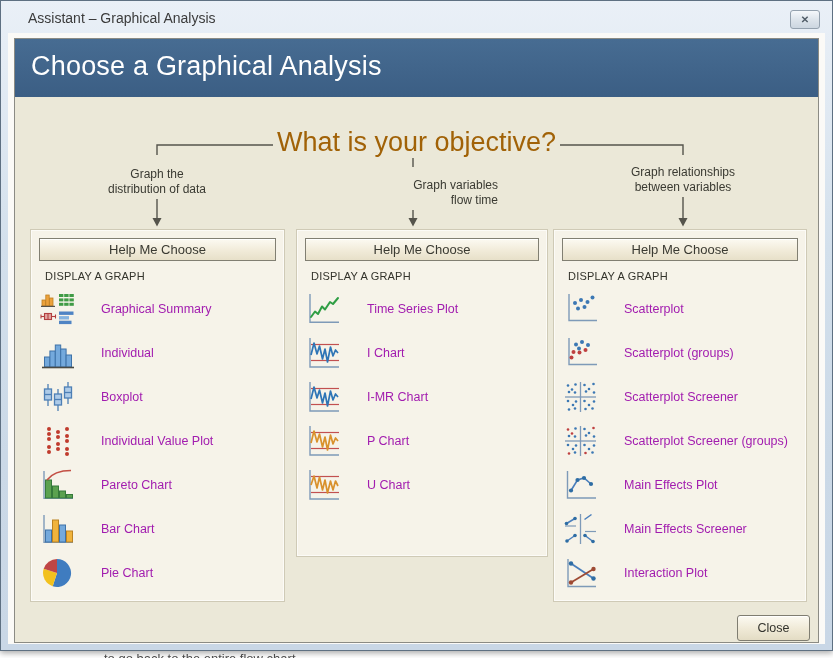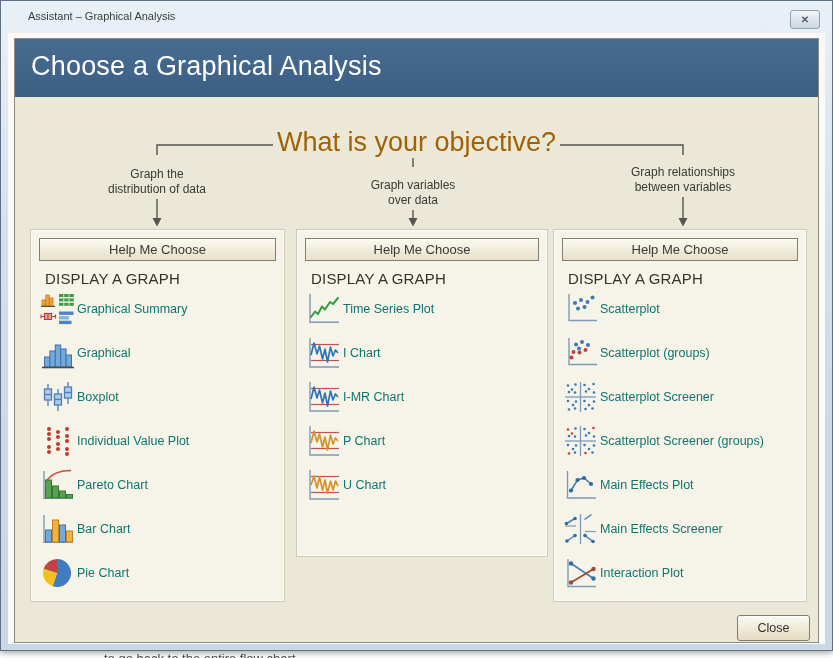--- a/index.html
+++ b/index.html
@@ -7,59 +7,59 @@
 
   
   .doc-behind{position:absolute;inset:0;background:#ffffff;}
   .doc-text{position:absolute;left:104px;top:651px;font-size:13px;color:#4f4f4f;white-space:nowrap;}
 
   
   .window{position:absolute;left:0;top:0;width:831px;height:649px;
     background:linear-gradient(#eaf0f7,#d3e0ec 38%,#cbd9e7 70%,#c9d7e6);
     border:1px solid #5e7082;box-shadow:0 2px 6px rgba(0,0,0,.35);}
   .titlebar{position:absolute;left:0;top:0;right:0;height:32px;}
-  .win-title{position:absolute;left:27px;top:9px;font-size:11px;color:#3b3b3b;text-align:center;}
+  .win-title{position:absolute;left:27px;top:9px;font-size:14px;color:#3b3b3b;text-align:center;}
   .win-close{position:absolute;right:12px;top:9px;width:30px;height:19px;padding:0;
     background:linear-gradient(#f5f8fb,#dde4eb 50%,#ccd6e0);
     border:1px solid #94a1ae;border-radius:3px;color:#4f5b66;font-size:10px;font-weight:bold;
     line-height:17px;text-align:center;cursor:default;}
 
   .client{position:absolute;left:7px;right:7px;top:32px;bottom:6px;background:#fbfaf7;}
   .dialog{position:absolute;left:6px;right:6px;top:5px;bottom:1px;border:1px solid #8b8b84;background:#ebe8d8;}
 
   .dlg-header{position:absolute;left:0;right:0;top:0;height:58px;background:linear-gradient(#476c92,#3b5e84);}
   .dlg-title{position:absolute;left:16px;top:12px;font-size:27px;font-weight:300;color:#ffffff;letter-spacing:.2px;}
 
   .content{position:absolute;left:0;right:0;top:58px;bottom:0;}
 
   
   .flow-svg{position:absolute;left:0;top:0;}
   .question{position:absolute;left:0;top:30px;width:803px;text-align:center;
     font-size:27px;font-weight:300;color:#a16207;}
   .branch{position:absolute;width:170px;text-align:center;font-size:12px;line-height:15px;color:#3a3a32;}
   .b0{left:57px;top:70px;}
-  .b1{left:313px;top:81px;}
+  .b1{left:313px;top:81px;text-align:right;}
   .b2{left:583px;top:68px;}
 
   
   .panel{position:absolute;background:#f6f3e9;border:1px solid #cfcab6;box-shadow:inset 0 0 0 1px rgba(255,255,255,.65);}
   .panel.p0{left:15px;top:132px;width:253px;height:371px;}
   .panel.p1{left:281px;top:132px;width:250px;height:326px;}
   .panel.p2{left:538px;top:132px;width:252px;height:371px;}
 
   .help-btn{position:absolute;left:8px;right:8px;top:8px;height:23px;
     background:linear-gradient(#fcfaf2,#f1ebd9 55%,#e7e0c9);
     border:1px solid #817f72;box-shadow:inset 0 1px 0 rgba(255,255,255,.9);
     font-family:"Liberation Sans",sans-serif;font-size:13px;color:#3a3a32;text-align:center;cursor:default;padding:0;}
-  .section-title{position:absolute;left:14px;top:40px;font-size:15px;color:#33332b;letter-spacing:.2px;}
+  .section-title{position:absolute;left:14px;top:40px;font-size:11px;color:#33332b;letter-spacing:.2px;}
 
   .items{position:absolute;left:8px;top:57px;right:2px;}
   .item{height:44px;display:flex;align-items:center;cursor:default;}
   .item .ic{width:38px;display:flex;justify-content:center;flex:0 0 38px;}
-  .item .lbl{margin-left:0;font-size:12.5px;color:#0f766e;white-space:nowrap;}
+  .item .lbl{margin-left:24px;font-size:12.5px;color:#a21caf;white-space:nowrap;}
 
   .icn{display:block;}
   .ax{stroke:#7e9ab8;stroke-width:1.4;fill:none;}
 
   .close-btn{position:absolute;left:722px;top:518px;width:73px;height:26px;
     background:linear-gradient(#fcfaf2,#efe9d6 55%,#e3dcc4);
     border:1px solid #7f7d71;border-radius:3px;box-shadow:inset 0 1px 0 rgba(255,255,255,.9);
     font-family:"Liberation Sans",sans-serif;font-size:12.5px;color:#33332d;cursor:default;padding:0;}
 </style>
 </head>
@@ -106,21 +106,21 @@
           </svg>
 
           <div class="question">What is your objective?</div>
 
           <div class="branch b0">
             <span style="display:block">Graph the</span>
             <span style="display:block">distribution of data</span>
           </div>
           <div class="branch b1">
             <span style="display:block">Graph variables</span>
-            <span style="display:block">over data</span>
+            <span style="display:block">flow time</span>
           </div>
           <div class="branch b2">
             <span style="display:block">Graph relationships</span>
             <span style="display:block">between variables</span>
           </div>
 
           <div class="panel p0">
             <button class="help-btn">Help Me Choose</button>
             <div class="section-title">DISPLAY A GRAPH</div>
             <div class="items">
@@ -166,21 +166,21 @@
                     <g fill="#74a9dc" stroke="#3e72a8" stroke-width="1">
                       <rect x="4.5" y="21" width="5.4" height="10"></rect>
                         <rect x="9.9" y="15" width="5.4" height="16"></rect>
                       <rect x="15.3" y="9" width="5.4" height="22"></rect>
                         <rect x="20.7" y="13" width="5.4" height="18"></rect>
                       <rect x="26.1" y="19" width="5.4" height="12"></rect>
                     </g>
                     <line x1="2" y1="31.5" x2="34" y2="31.5" stroke="#4a4a44" stroke-width="1.6"></line>
                   </svg>
                 </span>
-                <span class="lbl">Graphical</span>
+                <span class="lbl">Individual</span>
               </div>
 
               <div class="item">
                 <span class="ic">
                   <svg class="icn" width="36" height="34" viewBox="0 0 36 34">
                     <g stroke="#4d7fb5" stroke-width="1.3" fill="#aecbe8">
                       <line x1="8" y1="4" x2="8" y2="26"></line>
                         <rect x="4.5" y="9" width="7" height="11"></rect>
                         <line x1="4.5" y1="14.5" x2="11.5" y2="14.5"></line>
                       <line x1="18" y1="9" x2="18" y2="31"></line>

